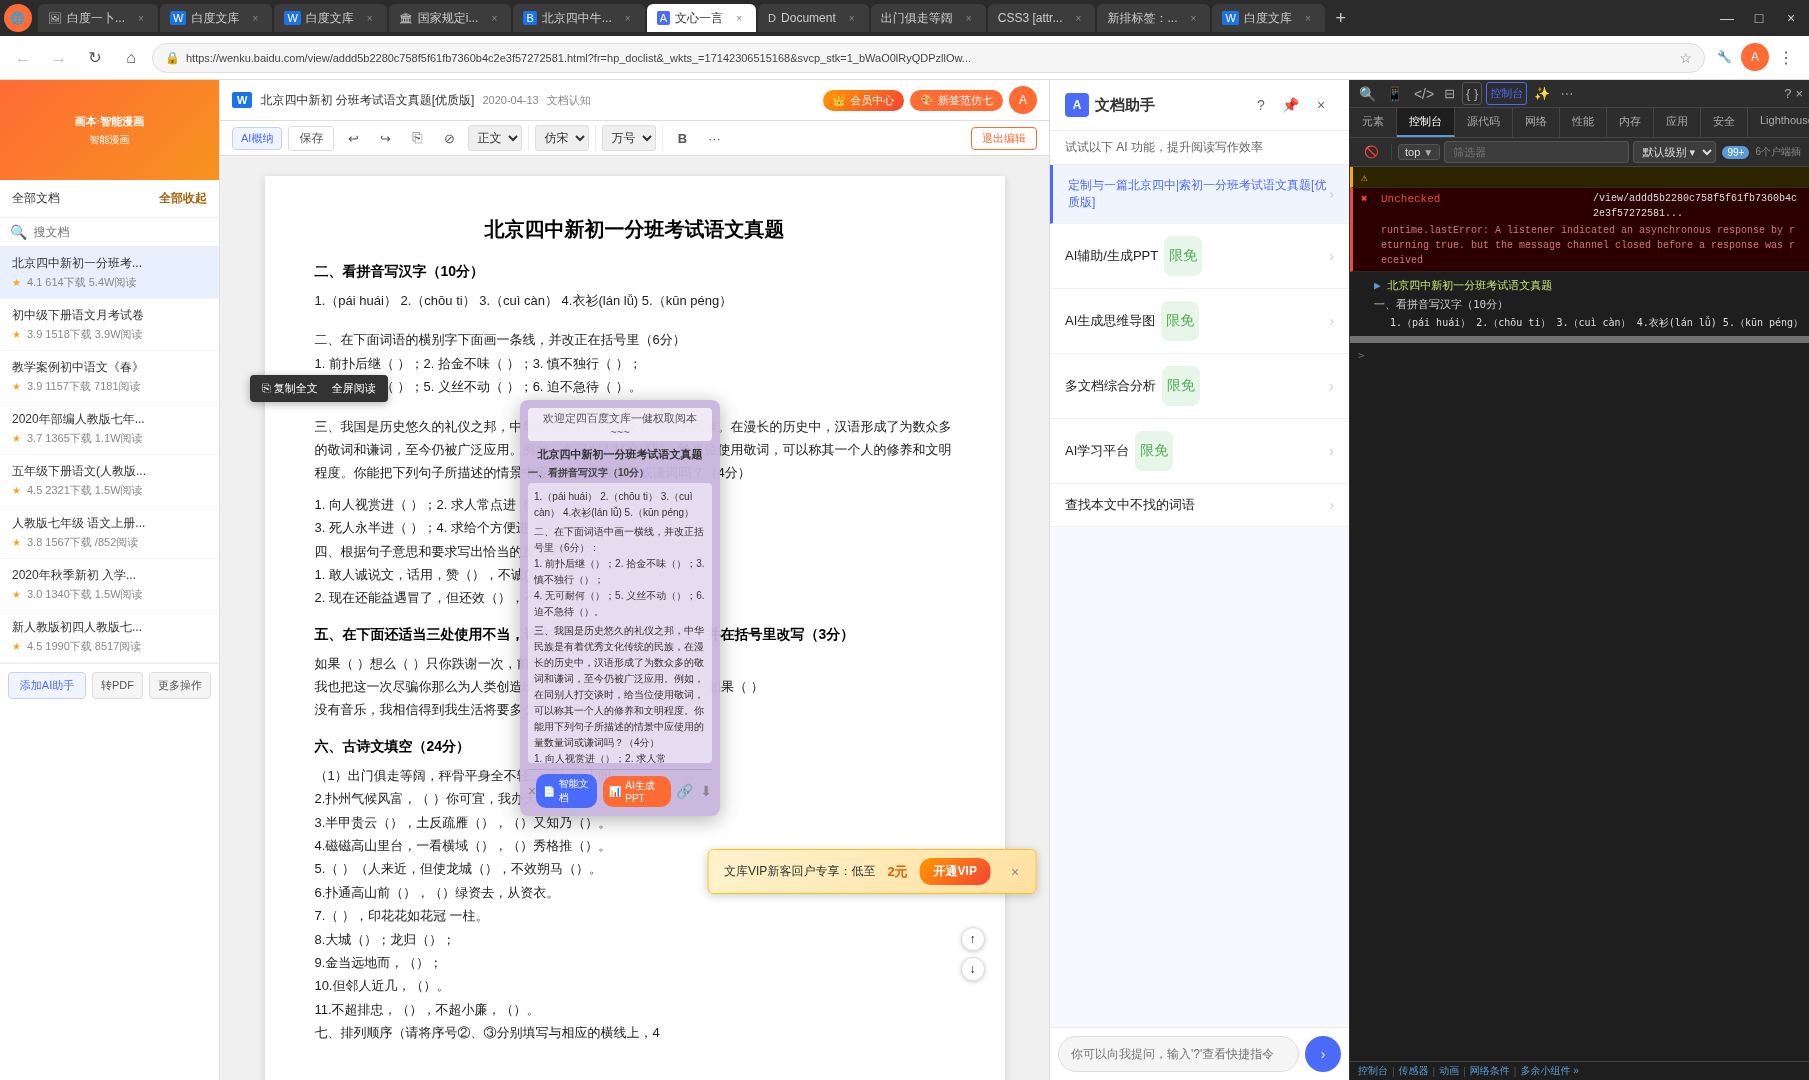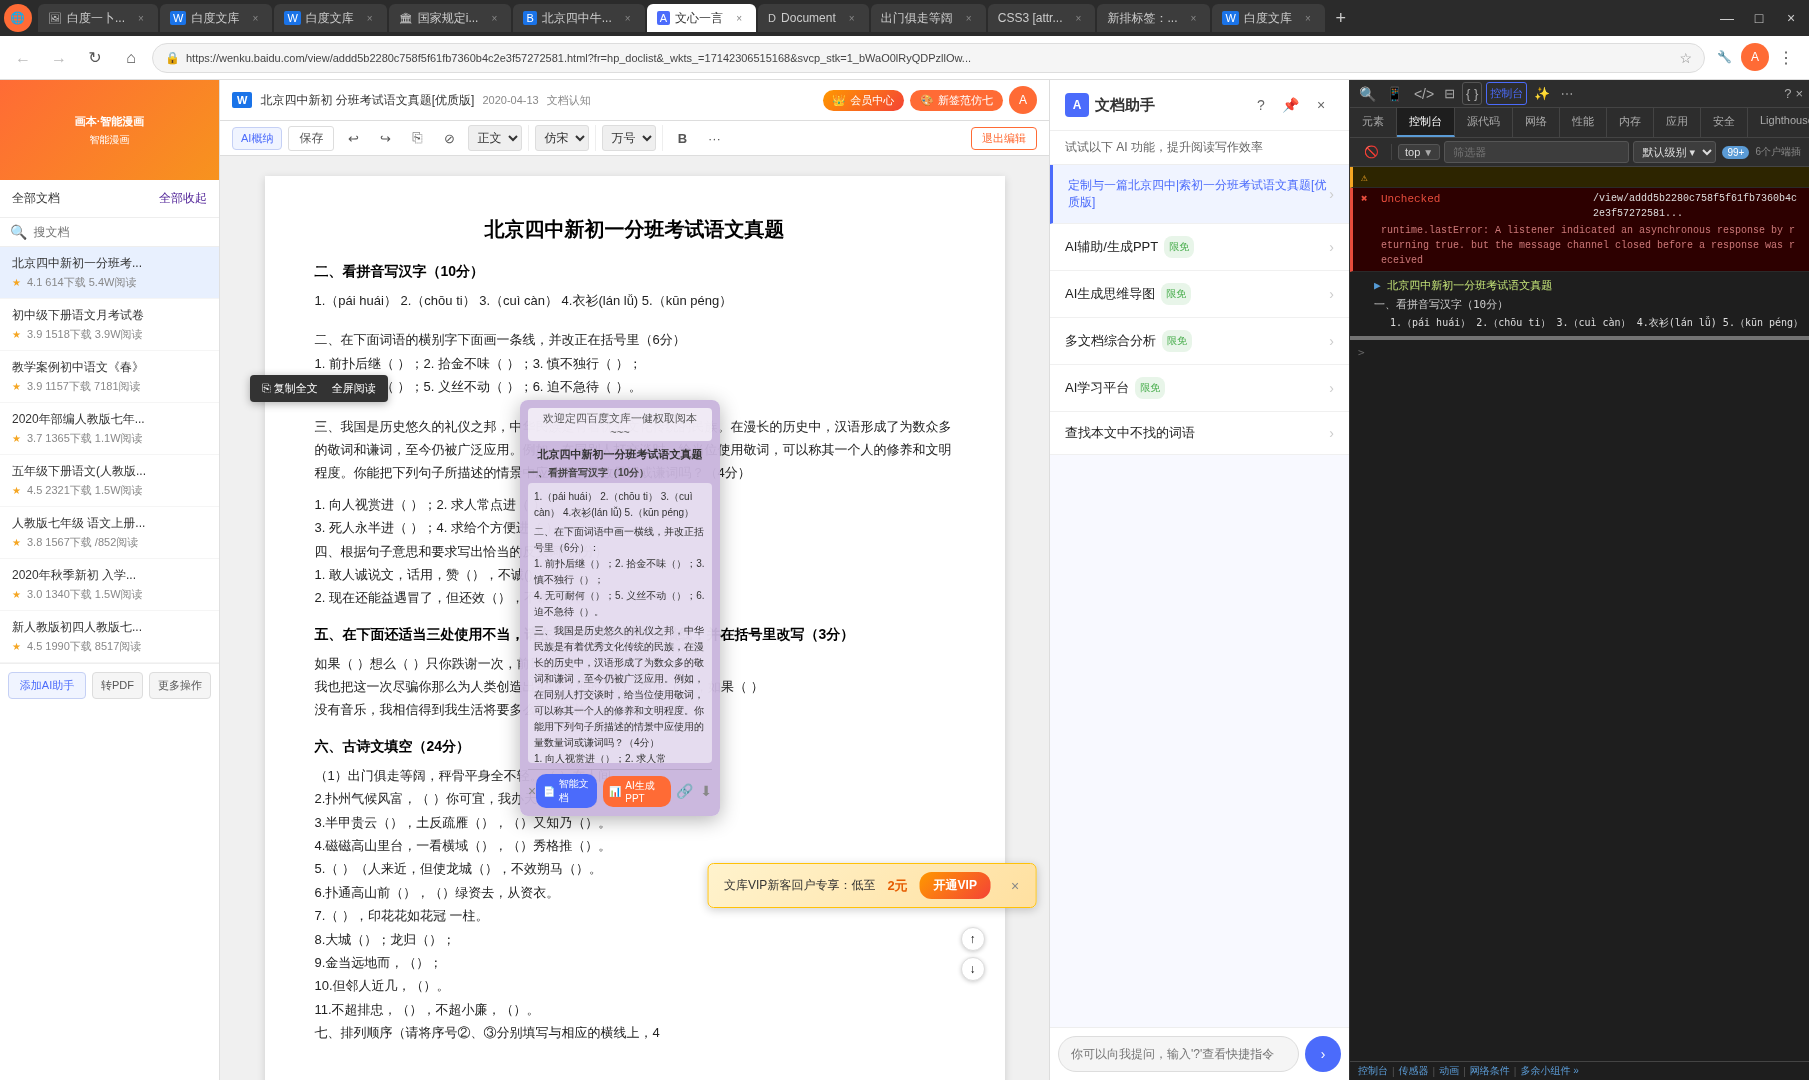--- a/index.html
+++ b/index.html
@@ -57,21 +57,21 @@
     .right-panel-header { padding: 12px 15px; border-bottom: 1px solid #eee; display: flex; align-items: center; justify-content: space-between; }
     .right-panel-title { font-size: 15px; font-weight: bold; color: #333; display: flex; align-items: center; gap: 6px; }
     .right-panel-logo { width: 24px; height: 24px; background: #4b6bfb; border-radius: 4px; display: flex; align-items: center; justify-content: center; color: white; font-size: 12px; font-weight: bold; }
     .right-panel-actions { display: flex; gap: 4px; }
     .right-panel-action { width: 26px; height: 26px; display: flex; align-items: center; justify-content: center; border-radius: 4px; cursor: pointer; color: #666; font-size: 14px; }
     .right-panel-subtitle { padding: 8px 15px; font-size: 12px; color: #666; border-bottom: 1px solid #eee; }
 
     .ai-feature-item { padding: 12px 15px; border-bottom: 1px solid #f0f0f0; display: flex; align-items: center; justify-content: space-between; cursor: pointer; }
     .ai-feature-left { display: flex; flex-direction: column; gap: 2px; }
     .ai-feature-title { font-size: 13px; color: #222; font-weight: 500; }
-    .ai-feature-badge { font-size: 10px; padding: 4px 5px; border-radius: 8px; margin-left: 6px; }
+    .ai-feature-badge { font-size: 14px; padding: 11px 5px; border-radius: 8px; margin-left: 6px; }
     .badge-free { background: #e8f5e9; color: #4CAF50; }
     .ai-feature-arrow { color: #ccc; font-size: 14px; }
     .ai-chat-area { flex: 1; background: #f8f9ff; padding: 10px; overflow-y: auto; }
     .ai-chat-input-area { padding: 8px; border-top: 1px solid #eee; display: flex; gap: 6px; align-items: center; }
     .ai-chat-input { flex: 1; height: 36px; border: 1px solid #ddd; border-radius: 18px; padding: 0 12px; font-size: 12px; background: #f5f5f5; }
     .ai-chat-send { width: 36px; height: 36px; background: #4b6bfb; border-radius: 50%; display: flex; align-items: center; justify-content: center; cursor: pointer; color: white; font-size: 14px; }
     .ai-chat-bottom { padding: 6px 12px; font-size: 11px; color: #888; text-align: center; border-top: 1px solid #eee; display: flex; align-items: center; justify-content: center; gap: 6px; }
 
     
     .devtools { width: 460px; background: #1e1e1e; border-left: 1px solid #333; display: flex; flex-direction: column; flex-shrink: 0; overflow: hidden; }
@@ -102,21 +102,21 @@
     .doc-ai-popup { position: absolute; top: 320px; left: 520px; width: 200px; background: rgba(200, 180, 220, 0.95); border-radius: 8px; padding: 8px; pointer-events: all; box-shadow: 0 4px 20px rgba(0,0,0,0.3); }
     .doc-ai-popup-header { font-size: 11px; color: #555; margin-bottom: 6px; text-align: center; background: rgba(255,255,255,0.7); border-radius: 4px; padding: 3px 6px; }
     .doc-ai-popup-content { font-size: 10px; color: #444; line-height: 1.6; max-height: 280px; overflow-y: auto; background: rgba(255,255,255,0.5); border-radius: 4px; padding: 6px; }
     .doc-ai-popup-footer { display: flex; align-items: center; justify-content: space-between; margin-top: 6px; padding-top: 4px; border-top: 1px solid rgba(0,0,0,0.1); }
 
     
     .selection-tooltip { position: absolute; top: 295px; left: 250px; background: #333; border-radius: 4px; padding: 4px 8px; display: flex; gap: 6px; pointer-events: all; box-shadow: 0 2px 8px rgba(0,0,0,0.3); }
     .selection-tooltip-btn { color: #fff; font-size: 11px; cursor: pointer; padding: 2px 4px; border-radius: 3px; white-space: nowrap; }
 
     
-    .vip-banner { position: absolute; bottom: 172px; left: 50%; transform: translateX(-60%); background: linear-gradient(135deg, #fff3cd, #ffe0a0); border: 1px solid #ffc107; border-radius: 6px; padding: 8px 16px; pointer-events: all; box-shadow: 0 2px 10px rgba(0,0,0,0.2); display: flex; align-items: center; gap: 12px; min-width: 280px; justify-content: center; }
+    .vip-banner { position: absolute; bottom: 186px; left: 50%; transform: translateX(-60%); background: linear-gradient(135deg, #fff3cd, #ffe0a0); border: 1px solid #ffc107; border-radius: 6px; padding: 8px 16px; pointer-events: all; box-shadow: 0 2px 10px rgba(0,0,0,0.2); display: flex; align-items: center; gap: 12px; min-width: 280px; justify-content: center; }
     .vip-banner-text { font-size: 12px; color: #333; }
     .vip-banner-price { font-size: 13px; color: #e65c00; font-weight: bold; }
     .vip-banner-btn { background: linear-gradient(135deg, #ff9800, #f44336); color: #fff; padding: 5px 14px; border-radius: 12px; font-size: 12px; cursor: pointer; font-weight: bold; }
     .vip-banner-close { color: #888; font-size: 14px; cursor: pointer; margin-left: 8px; }
     .vip-link { color: #f57c00; font-size: 11px; cursor: pointer; }
     .breadcrumb-bar { display: flex; align-items: center; background: #1e1e1e; border-top: 1px solid #444; padding: 2px 8px; font-size: 10px; color: #888; gap: 4px; flex-shrink: 0; }
     .breadcrumb-item { color: #5b9bd5; cursor: pointer; }
     .breadcrumb-sep { color: #555; }
 
     ::-webkit-scrollbar { width: 6px; height: 6px; }
@@ -218,21 +218,21 @@
 
       <div class="banner-placeholder">
         <div>
           <div style="font-size:11px;font-weight:bold;">画本·智能漫画</div>
           <div style="font-size:10px;margin-top:4px;">智能漫画</div>
         </div>
       </div>
 
       <div class="sidebar-header">
         <span style="font-size:12px;color:#333;">全部文档</span>
-        <span style="font-size:12px;color:#4c1d95;cursor:pointer;">全部收起</span>
+        <span style="font-size:12px;color:#a16207;cursor:pointer;font-weight:bold;">全部收起</span>
       </div>
 
       <div style="padding:6px 10px;display:flex;align-items:center;gap:6px;border-bottom:1px solid #eee;">
         <span style="color:#888;font-size:14px;">🔍</span>
         <input type="text" style="flex: 1 1 0%; border: none; outline: none; font-size: 12px; color: rgb(51, 51, 51);" placeholder="搜文档">
       </div>
 
       <div class="sidebar-doc-item active">
         <div class="doc-item-title">北京四中新初一分班考...</div>
         <div class="doc-item-meta">
@@ -534,21 +534,21 @@
           <span class="console-icon err-icon">✖</span>
           <div style="flex:1;">
             <div style="display:flex;align-items:flex-start;justify-content:space-between;">
               <span class="console-text" style="color:#e74c3c;">Unchecked</span>
               <span class="console-text link-text" style="font-size:10px;margin-left:4px;">/view/addd5b2280c758f5f61fb7360b4c2e3f57272581...</span>
             </div>
             <div class="console-text" style="font-size:10px;color:#cc7777;margin-top:2px;">runtime.lastError: A listener indicated an asynchronous response by returning true. but the message channel closed before a response was received</div>
           </div>
         </div>
 
-        <div style="padding:4px 8px;border-bottom:4px solid #737373;">
+        <div style="padding:4px 8px;border-bottom:7px solid #737373;">
           <div class="element-node">
             <span class="tag">▶</span> <span class="tag" style="color:#c5e478;">北京四中新初一分班考试语文真题</span>
           </div>
           <div class="element-node element-indent">
             <span style="color:#ccc;">一、看拼音写汉字（10分）</span>
           </div>
           <div class="element-node" style="padding-left:32px;">
             <span style="color:#ddd;font-size:10px;">1.（pái huái） 2.（chōu ti） 3.（cuì càn） 4.衣衫(lán lǚ) 5.（kūn péng）</span>
           </div>
         </div>

